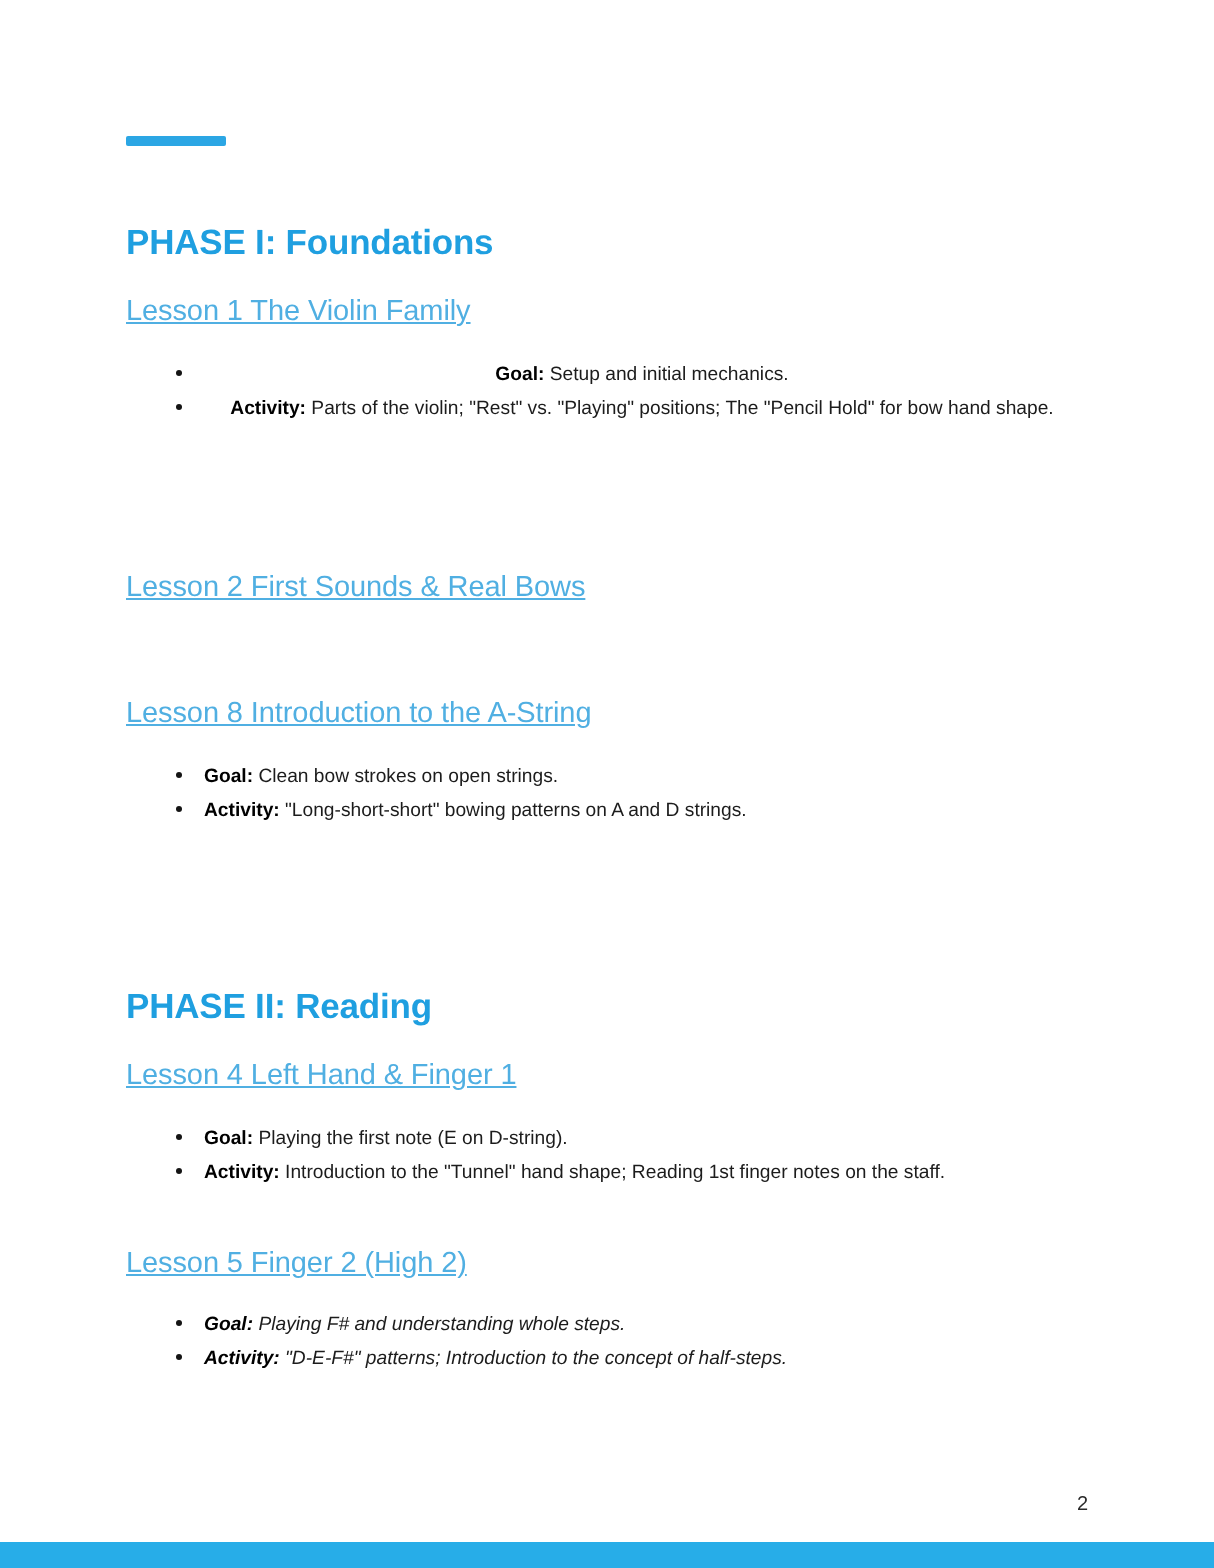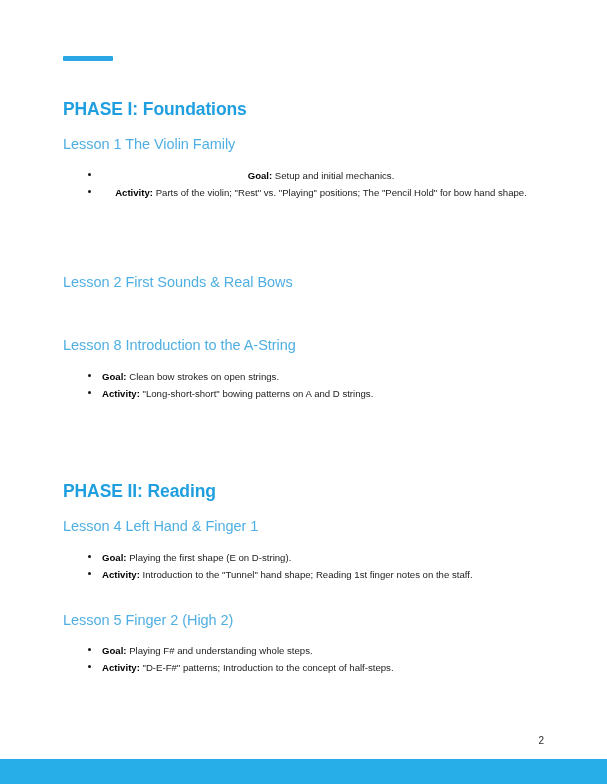--- a/index.html
+++ b/index.html
@@ -11,21 +11,21 @@
     height: 784px;
     background: #ffffff;
     font-family: "Liberation Sans", sans-serif;
     position: relative;
     overflow: hidden;
     -webkit-font-smoothing: antialiased;
   }
 
   .page {
     position: absolute;
-    top: 0;
+    top: 12px;
     left: 0;
     width: 607px;
     height: 550px;
     background: #ffffff;
   }
 
   
   .accent-rule {
     position: absolute;
     left: 63px;
@@ -47,20 +47,21 @@
   }
 
   .lesson-heading {
     position: absolute;
     left: 63px;
     font-size: 14.5px;
     font-weight: normal;
     color: #50afe2;
     letter-spacing: -0.05px;
     white-space: nowrap;
+    text-decoration: underline;
   }
 
   .bullets {
     position: absolute;
     left: 88px;
     width: 452px;
   }
 
   .bullet-row {
     position: relative;
@@ -136,30 +137,30 @@
       <span class="dot"></span><span class="lead">Activity:</span><span> "Long-short-short" bowing patterns on A and D strings.</span>
     </div>
   </div>
 
   <div class="phase-heading" style="top:481px;text-align:center;">PHASE II: Reading</div>
 
   <div class="lesson-heading" style="top:518px;">Lesson 4 Left Hand &amp; Finger 1</div>
 
   <div class="bullets" style="top:550px;">
     <div class="bullet-row">
-      <span class="dot"></span><span class="lead">Goal:</span><span> Playing the first shape (E on D-string).</span>
+      <span class="dot"></span><span class="lead">Goal:</span><span> Playing the first note (E on D-string).</span>
     </div>
     <div class="bullet-row">
       <span class="dot"></span><span class="lead">Activity:</span><span> Introduction to the "Tunnel" hand shape; Reading 1st finger notes on the staff.</span>
     </div>
   </div>
 
   <div class="lesson-heading" style="top:612px;">Lesson 5 Finger 2 (High 2)</div>
 
-  <div class="bullets" style="top:643px;">
+  <div class="bullets" style="top:643px;font-style:italic;">
     <div class="bullet-row">
       <span class="dot"></span><span class="lead">Goal:</span><span> Playing F# and understanding whole steps.</span>
     </div>
     <div class="bullet-row">
       <span class="dot"></span><span class="lead">Activity:</span><span> "D-E-F#" patterns; Introduction to the concept of half-steps.</span>
     </div>
   </div>
 
   <div class="page-number">2</div>
 

